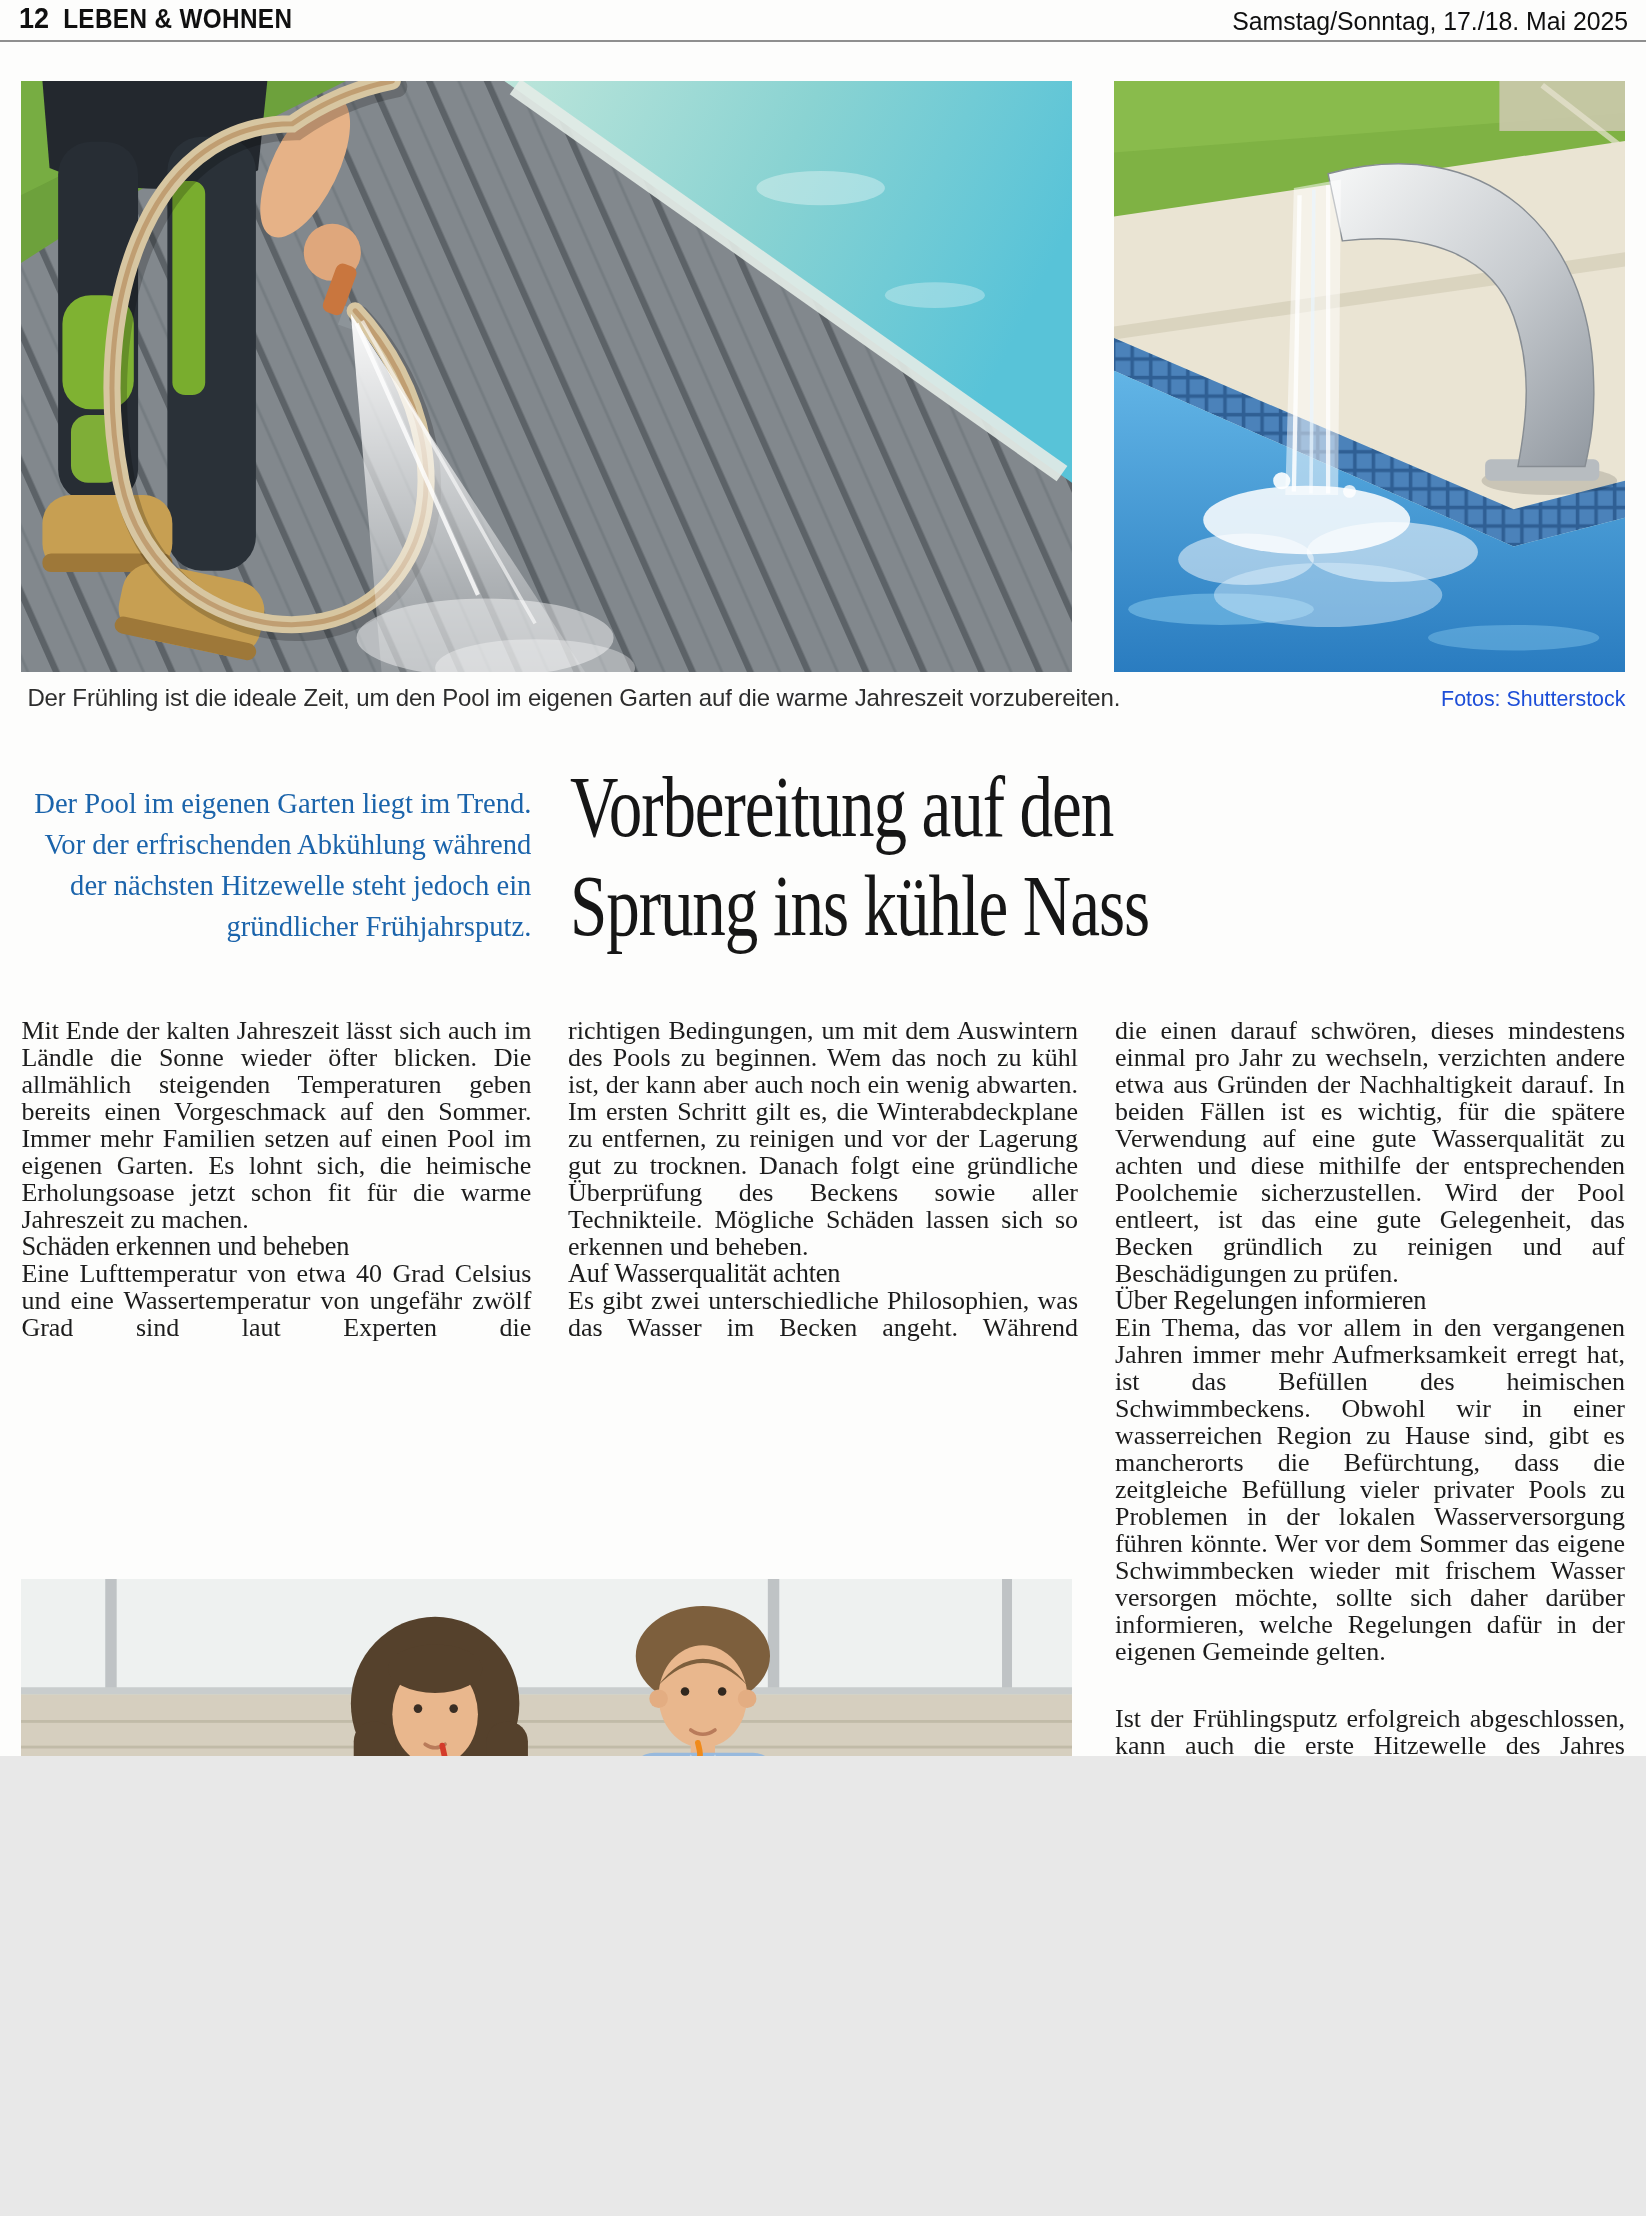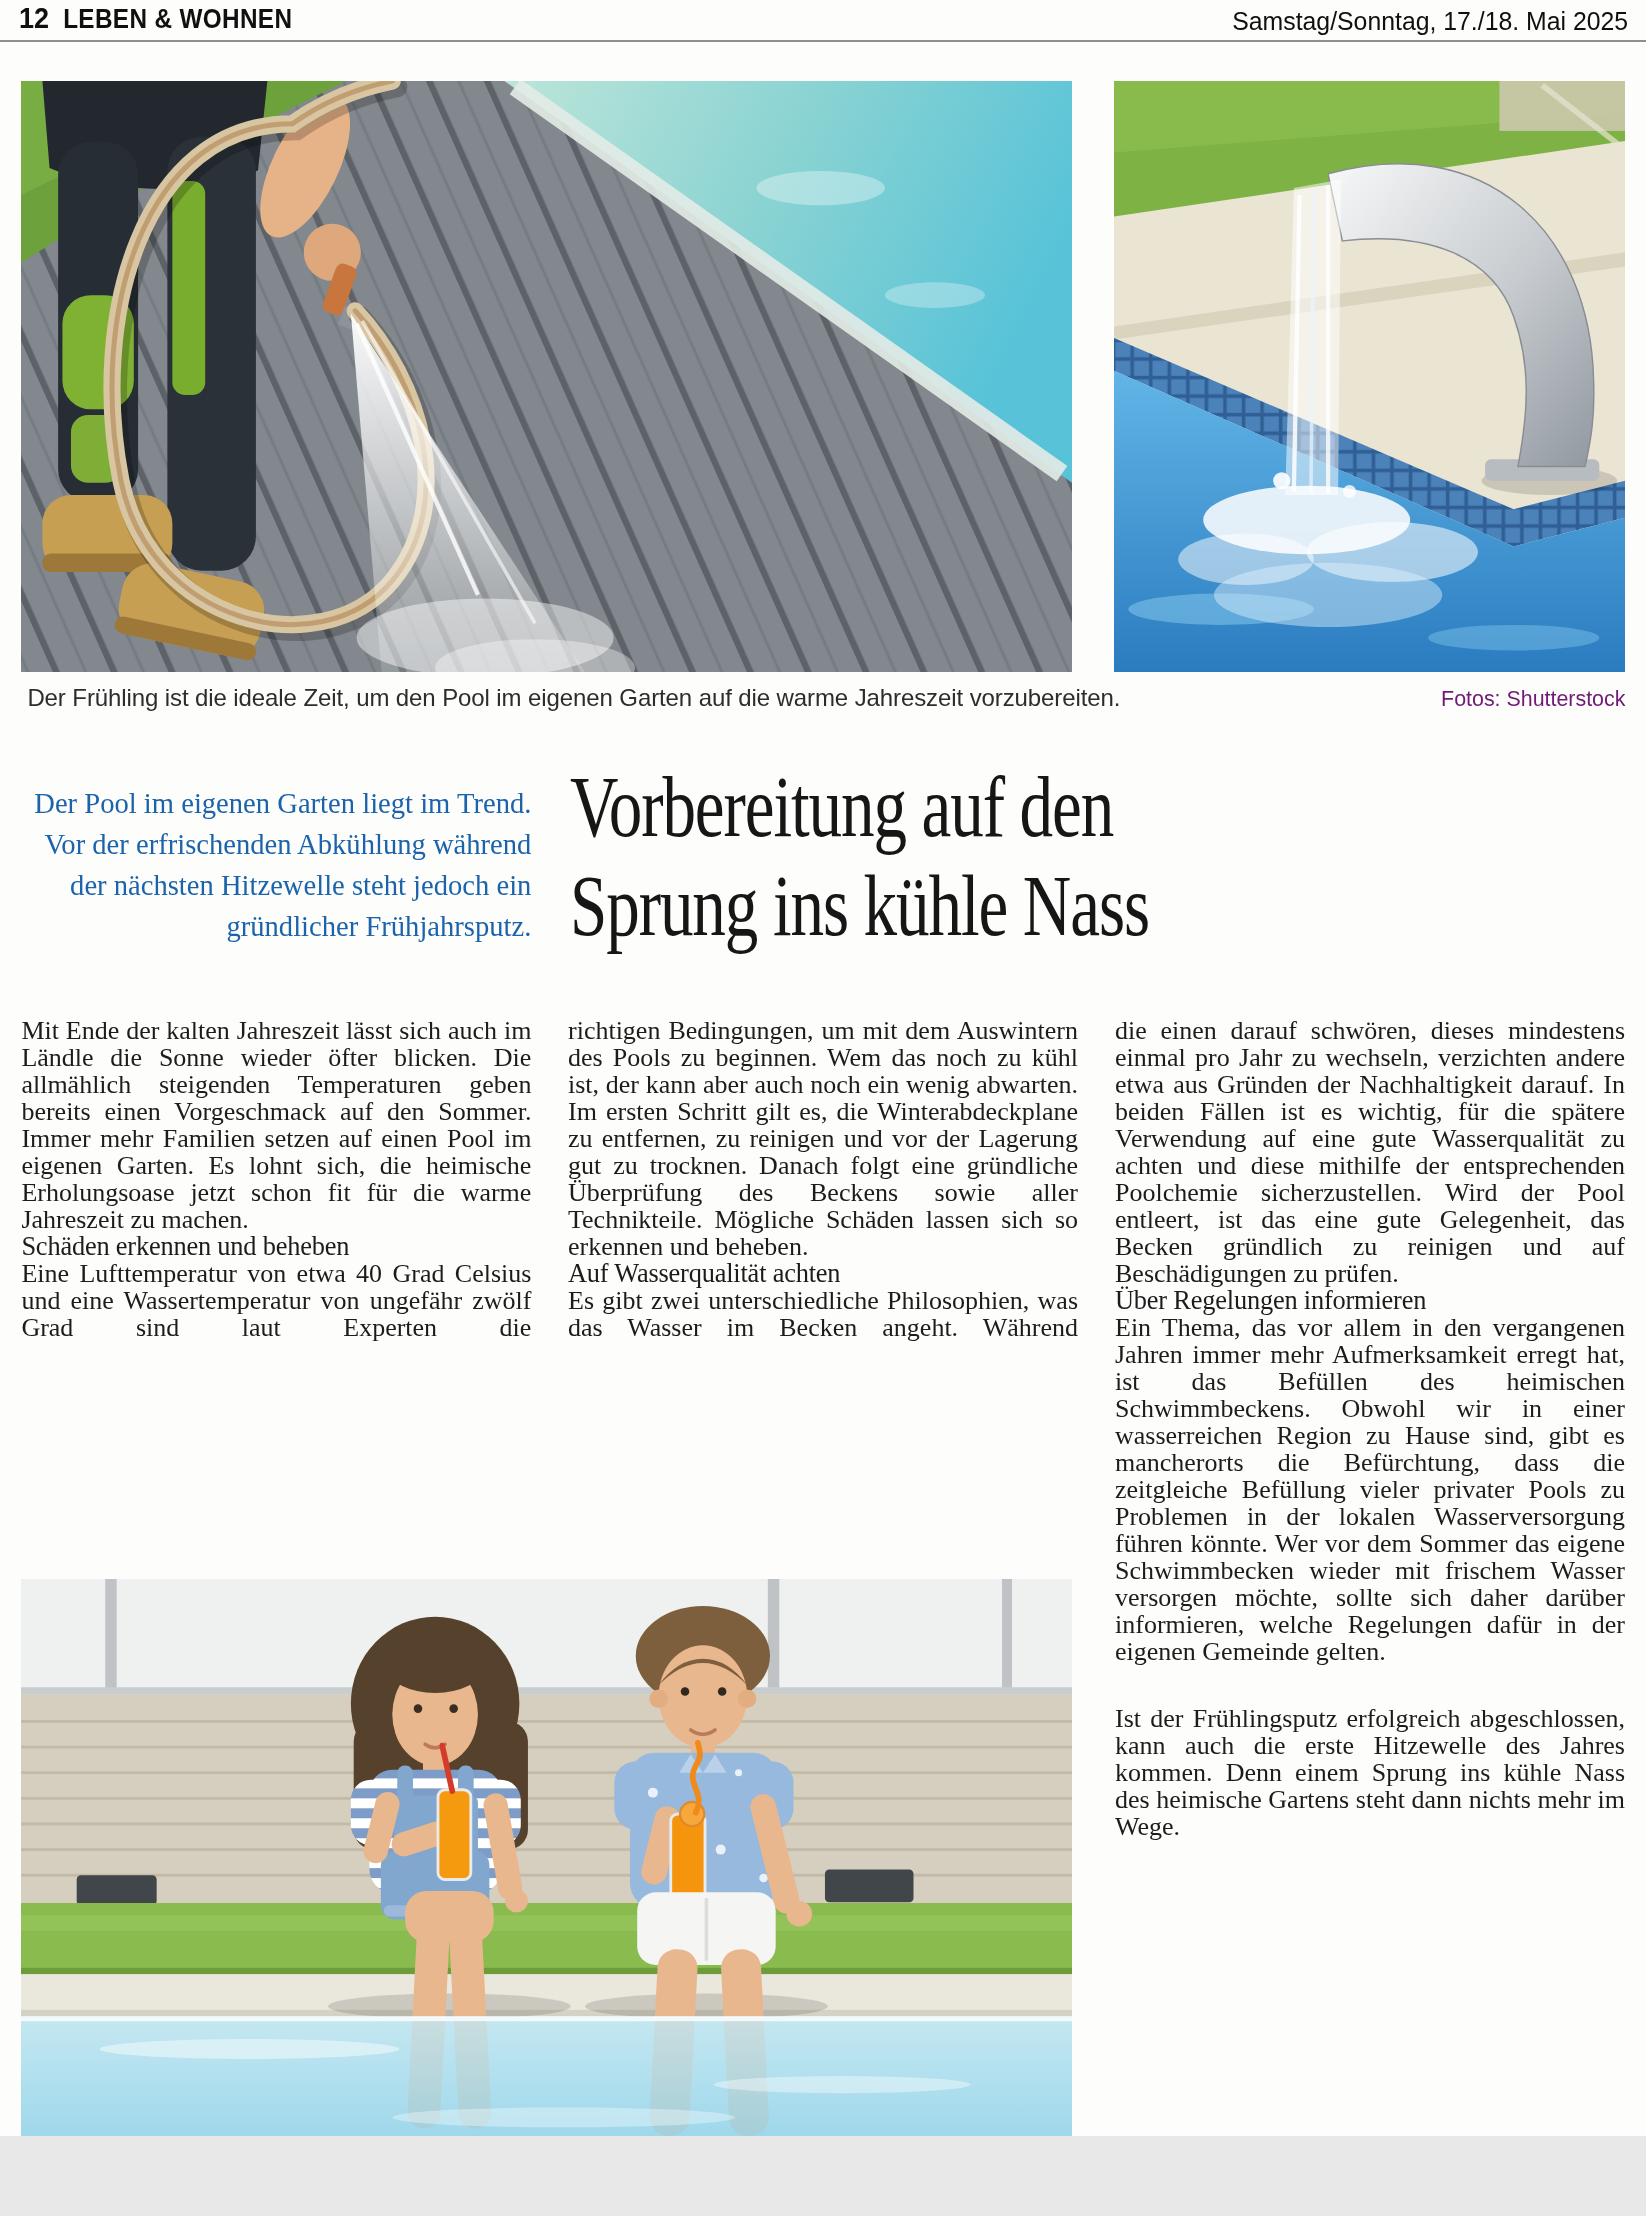--- a/index.html
+++ b/index.html
@@ -1,36 +1,36 @@
 <!DOCTYPE html>
 <html lang="de" style="--standfirst-blue: #1b64ab; --headline-black: #161616; --rule-gray: #8f8f8f;font-size:11.4px"><head>
 <meta charset="utf-8">
 <style>
   html,body{margin:0;padding:0;background:#e8e8e8;}
-  .page{position:relative;width:1647px;height:2136px;background:#fdfdfc;overflow:hidden;
+  .page{position:relative;width:1647px;height:1756px;background:#fdfdfc;overflow:hidden;
         font-family:"Liberation Serif", serif;color:#1c1c1c;}
   
   .hdr-left{position:absolute;left:18.6px;top:1.4px;display:flex;gap:15.7px;align-items:baseline;
             font-family:"Liberation Sans",sans-serif;transform:scaleX(.9);transform-origin:left top;}
   .page-num{font-size:30px;font-weight:700;color:#101010;}
   .section-title{font-size:27px;font-weight:700;letter-spacing:0.4px;color:#101010;}
   .hdr-right{position:absolute;right:18.6px;top:5.7px;font-family:"Liberation Sans",sans-serif;
              font-size:26.4px;font-weight:400;color:#101010;transform:scaleX(.94);transform-origin:right top;}
   .hdr-rule{position:absolute;left:0;top:40px;width:1647px;height:2.1px;background:var(--rule-gray,#8f8f8f);}
   
   .photo{position:absolute;overflow:hidden;background:#cfe3e0;}
   #photo-hose{left:21.4px;top:81px;width:1051px;height:591px;}
   #photo-fountain{left:1114px;top:81px;width:511px;height:591px;}
   #photo-children{left:21.4px;top:1579px;width:1051px;height:564px;}
   .photo svg{display:block;width:100%;height:100%;}
   
   .caption-row{position:absolute;left:21.4px;top:684px;width:1604px;display:flex;
                justify-content:space-between;align-items:baseline;font-family:"Liberation Sans",sans-serif;}
   .photo-caption{font-size:24px;color:#2d2d2d;letter-spacing:-0.1px;margin-left:6px;}
-  .photo-credit{font-size:21.4px;color:#701a75;}
+  .photo-credit{font-size:21.4px;color:#1d4ed8;}
   .bottom-caption{position:absolute;left:21.4px;top:2158px;width:1051px;
                   font-family:"Liberation Sans",sans-serif;font-size:23.6px;color:#2d2d2d;letter-spacing:-0.1px;}
   
   .standfirst{position:absolute;left:21.4px;top:783px;width:510px;text-align:right;
               font-size:28.6px;line-height:41px;color:var(--standfirst-blue,#1b64ab);}
   .headline{position:absolute;left:570px;top:758px;width:1285px;color:var(--headline-black,#161616);
             font-size:86px;line-height:99px;font-weight:400;letter-spacing:-1.4px;
             transform:scaleX(.78);transform-origin:left top;}
   
   .col{position:absolute;top:1017px;width:510px;font-size:26px;line-height:27px;

